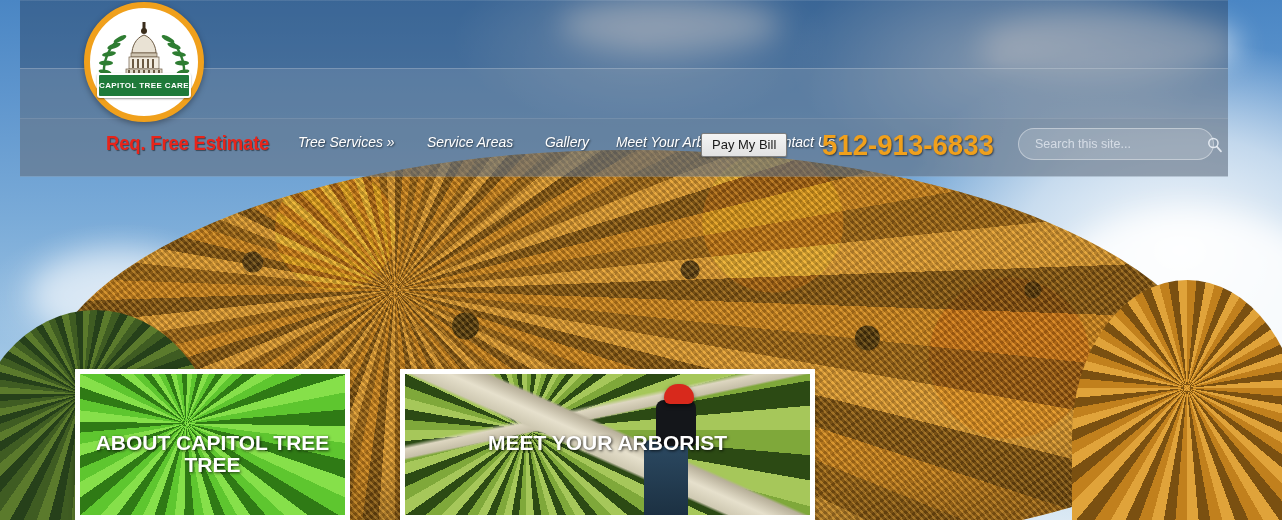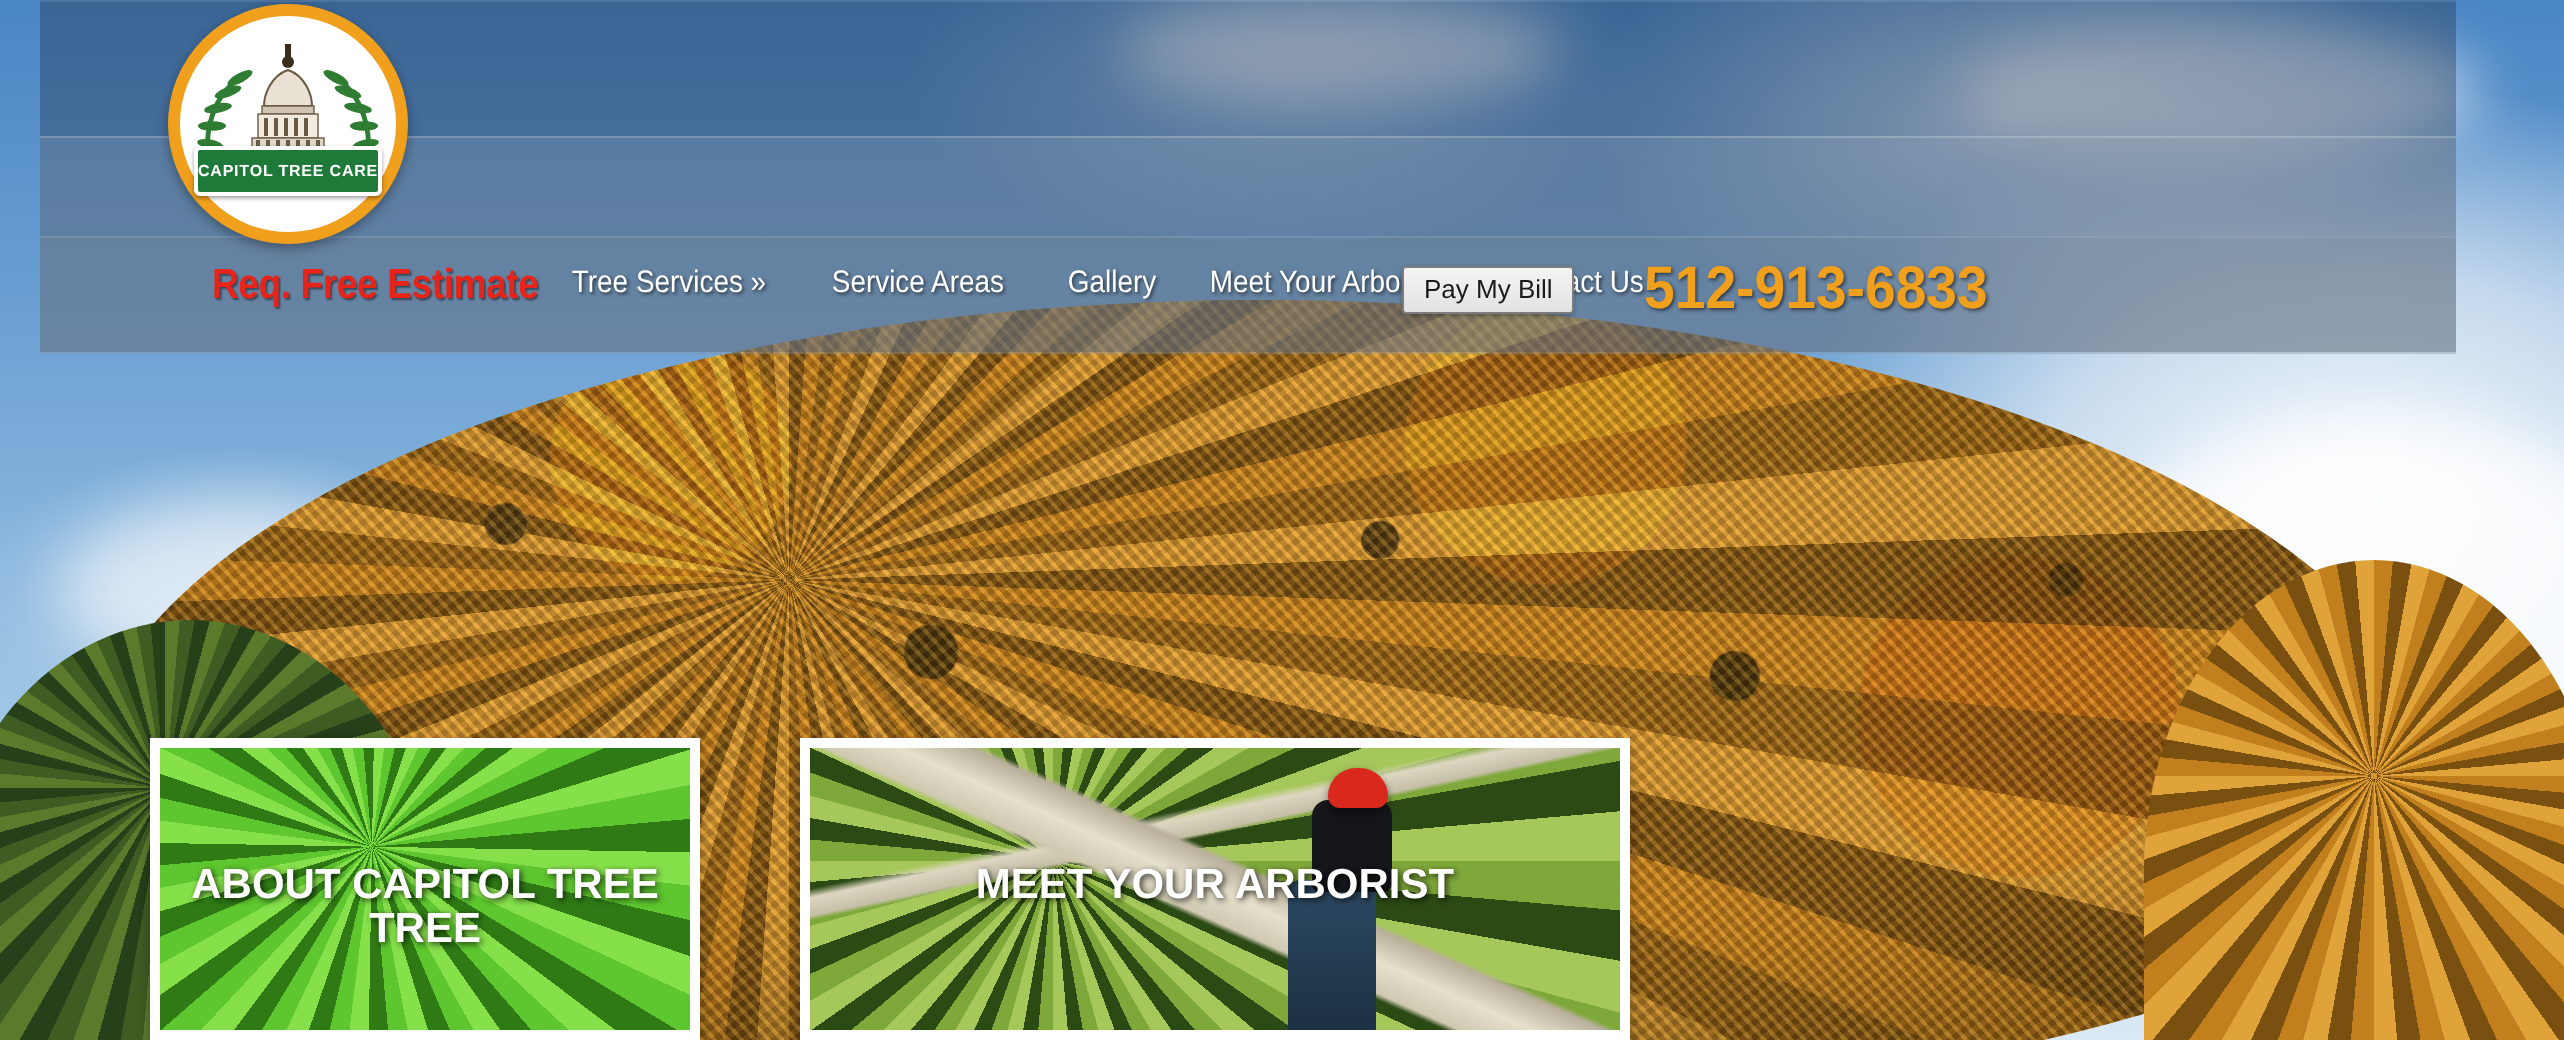--- a/index.html
+++ b/index.html
@@ -116,21 +116,21 @@
   }
   .est{
     position:absolute;left:106px;top:131px;
     color:#e8241a;font-size:21px;font-weight:bold;
     font-family:"Liberation Sans Narrow","Liberation Sans",sans-serif;
     transform:scaleX(.88);transform-origin:left center;
     text-shadow:1px 1px 1px rgba(0,0,0,.45);
     letter-spacing:-.2px;white-space:nowrap;cursor:pointer;
   }
   .navlist{
-    position:absolute;left:276px;top:133px;display:flex;align-items:center;gap:0;
+    position:absolute;left:288px;top:133px;display:flex;align-items:center;gap:0;font-style:italic;
   }
   .navlist a{
     color:#fff;font-size:15.5px;text-decoration:none;white-space:nowrap;
     font-family:"Liberation Sans Narrow","Liberation Sans",sans-serif;
     transform:scaleX(.9);transform-origin:left center;
     text-shadow:1px 1px 2px rgba(0,0,0,.6);
     padding:0 11px;cursor:pointer;
   }
   .paybill{
     position:absolute;left:701px;top:133px;
@@ -316,20 +316,29 @@
     <a href="#">Service Areas</a>
     <a href="#">Gallery</a>
     <a href="#">Meet Your Arborist</a>
     <a href="#">Contact Us</a>
   </div>
 
   <div class="paybill">Pay My Bill</div>
 
   <div class="phone">512-913-6833</div>
 
+  <div class="searchbox">
+    <input type="text" placeholder="Search this site..." style="">
+    <div class="search-ico">
+      <svg width="17" height="17" viewBox="0 0 17 17">
+        <circle cx="7.4" cy="7" r="4.6" fill="none" stroke="rgba(240,245,250,.85)" stroke-width="1.5"></circle>
+        <line x1="10.9" y1="10.6" x2="15" y2="15.4" stroke="rgba(240,245,250,.85)" stroke-width="1.7" stroke-linecap="round"></line>
+      </svg>
+    </div>
+  </div>
 
   <div class="cards">
 
     <div class="card" id="card-1">
       <div class="bg-leaves"></div>
       <div class="cap">ABOUT CAPITOL TREE TREE</div>
     </div>
 
     <div class="card" id="card-2">
       <div class="bg-arborist">

